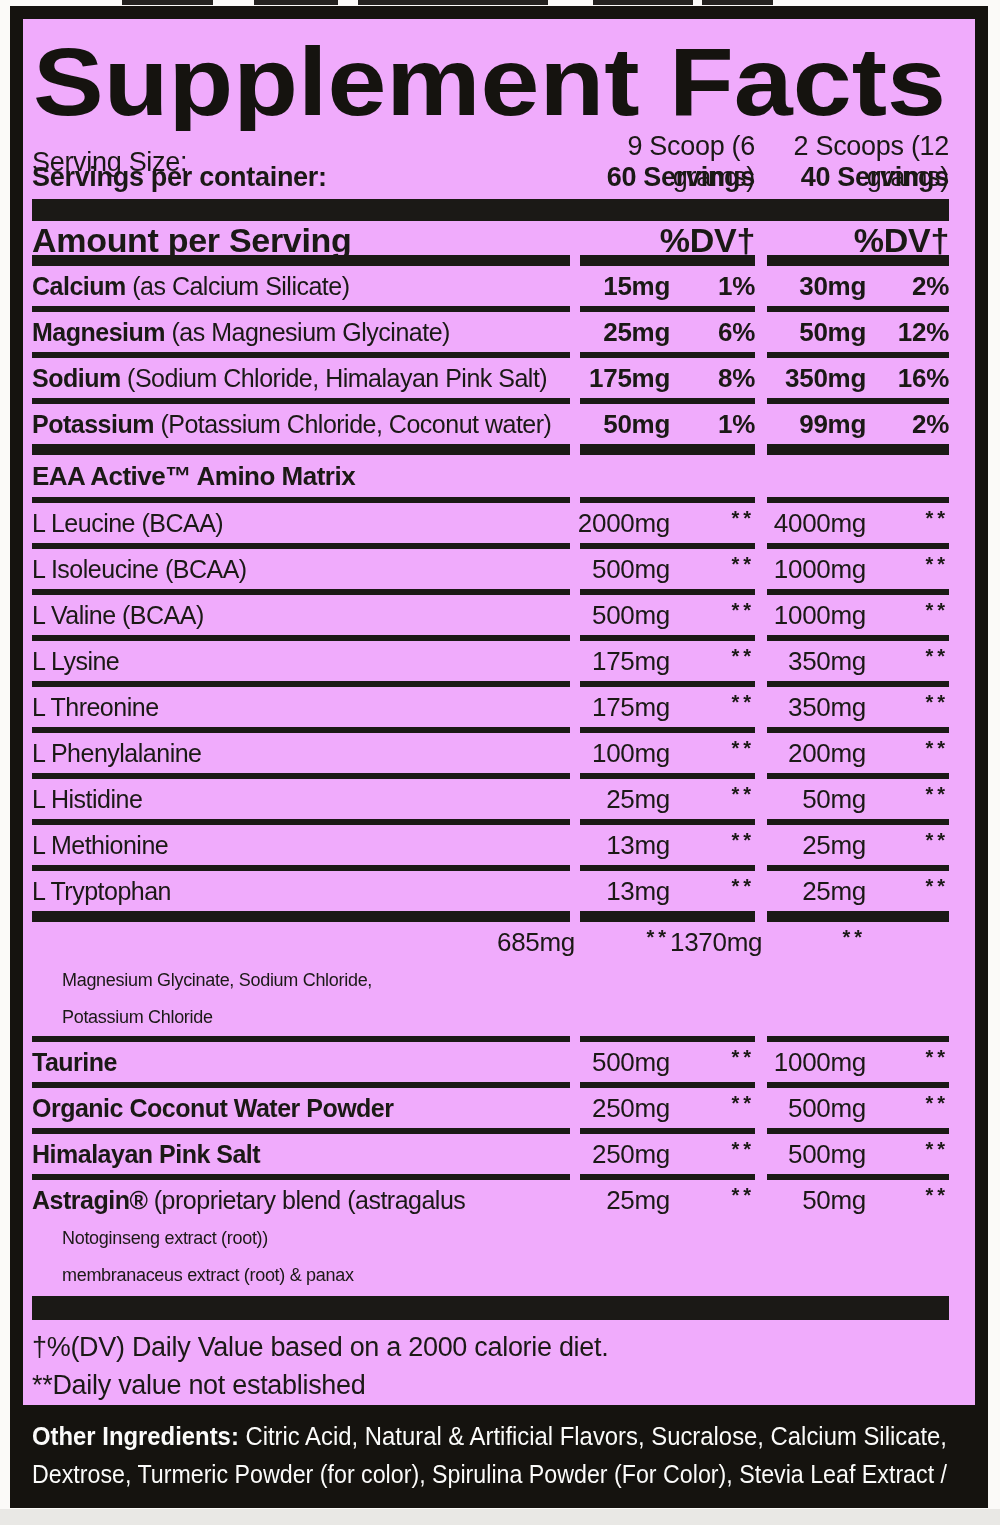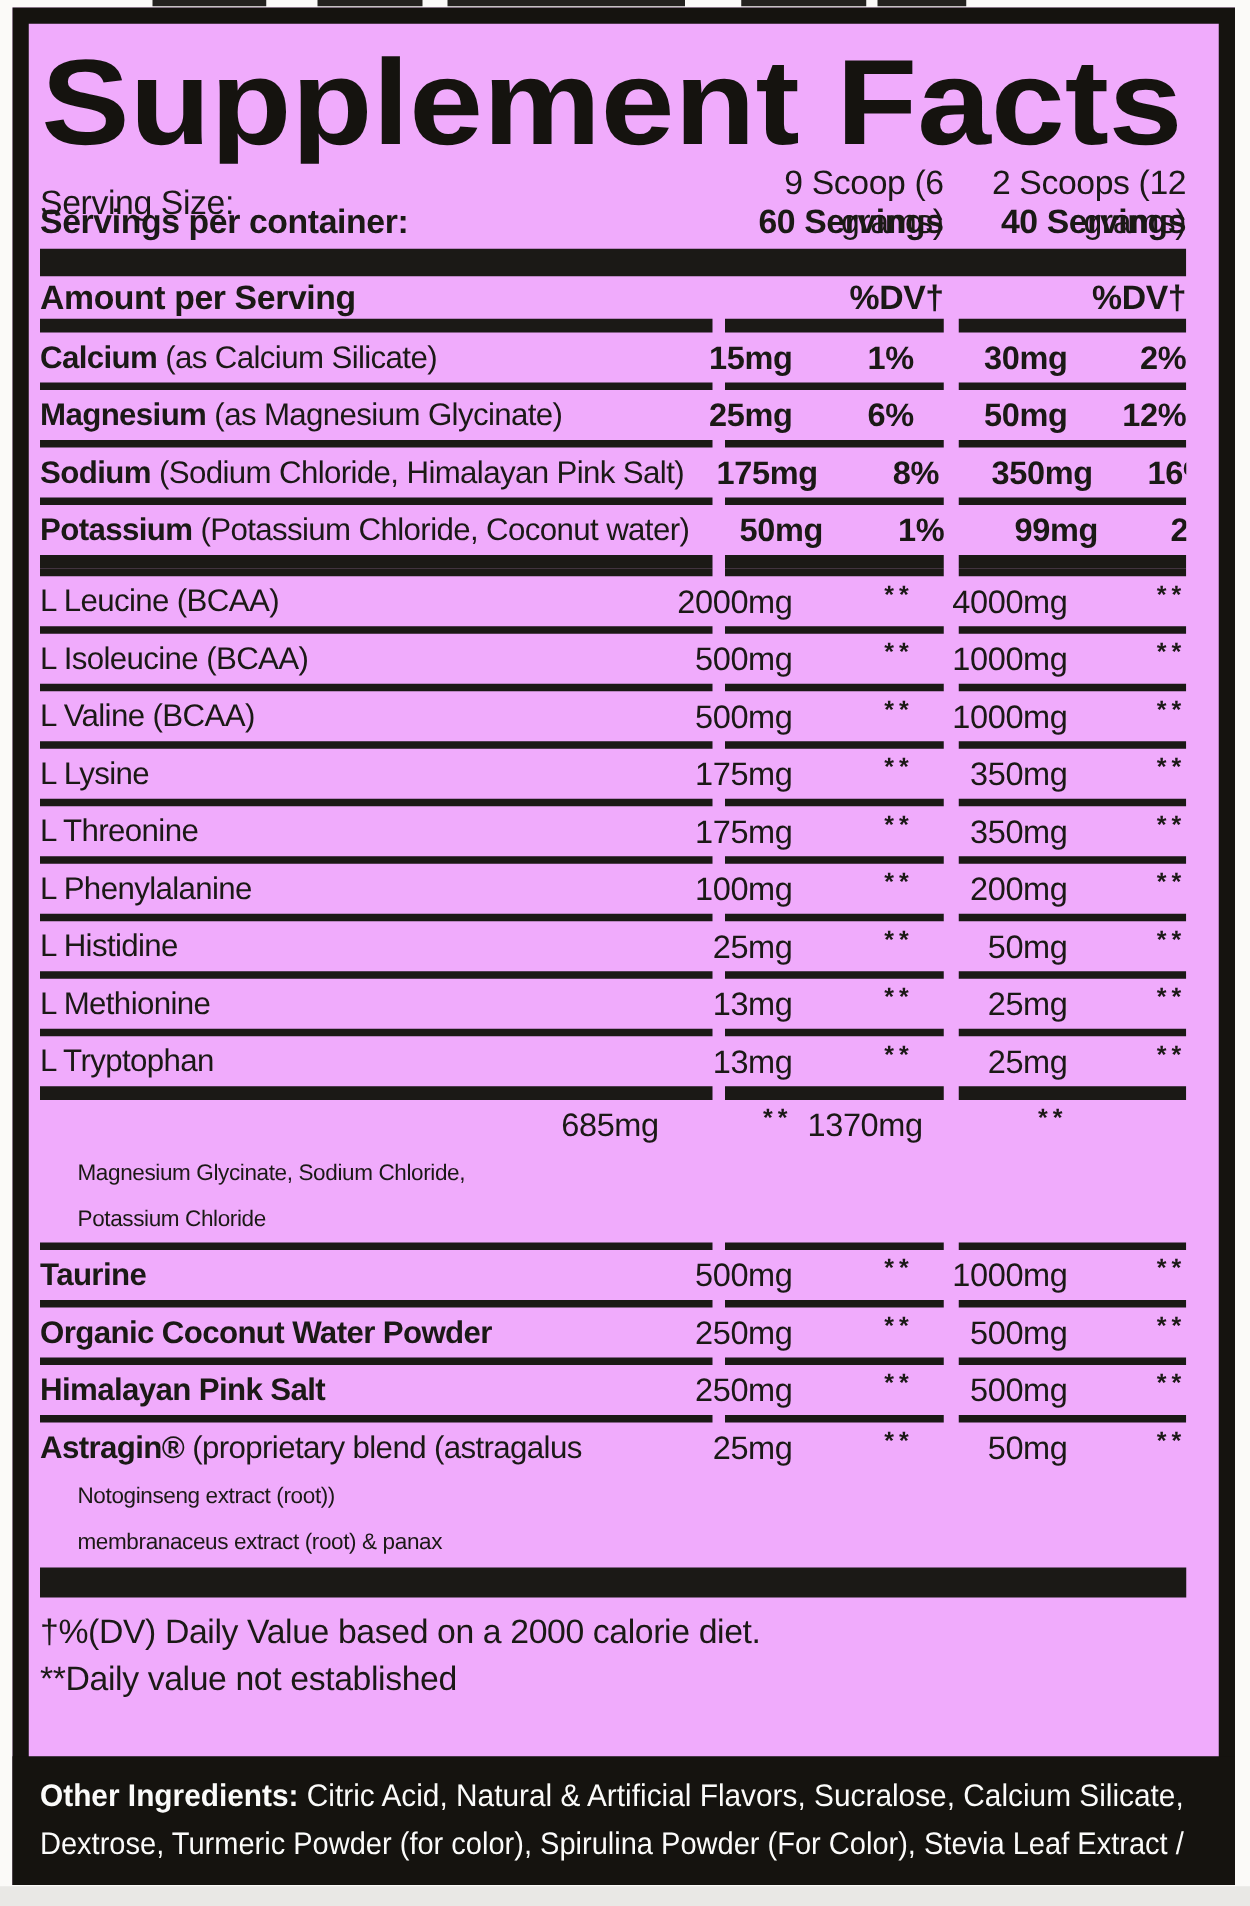--- a/index.html
+++ b/index.html
@@ -26,31 +26,31 @@
   }
   .title-svg{display:block;margin-top:12px;height:100px;width:917px;}
   .title-svg text{font-family:"Liberation Sans","DejaVu Sans",sans-serif;font-weight:bold;fill:#15130f;font-size:97px;}
 
   .srow{display:grid;grid-template-columns:1fr 210px 194px;align-items:center;height:31px;font-size:27px;letter-spacing:-0.3px;}
   .srow .v{text-align:right;}
   .srow.bold, .srow .bold{font-weight:bold;}
 
   .bar-full{height:22px;background:#1b1916;margin-top:6px;}
 
-  .aps{display:grid;grid-template-columns:1fr 210px 194px;align-items:center;height:34px;font-size:27px;font-weight:bold;letter-spacing:-0.3px;}
+  .aps{display:grid;grid-template-columns:1fr 210px 194px;align-items:center;height:34px;font-size:34px;font-weight:bold;letter-spacing:-0.3px;}
   .aps .v{text-align:right;}
 
   .sep3{display:flex;align-items:center;}
   .sep3 i{display:block;height:6px;background:#1b1916;}
   .sep3 i:nth-child(1){width:538px;}
   .sep3 i:nth-child(2){width:175px;margin-left:10px;}
   .sep3 i:nth-child(3){width:182px;margin-left:12px;}
   .sep3.thick i{height:11px;}
 
-  .row{display:grid;grid-template-columns:1fr 95px 85px 111px 83px;align-items:center;height:40px;gap:12px;}
+  .row{display:grid;grid-template-columns:1fr 95px 85px 111px 83px;align-items:center;height:40px;}
   .row.section{height:42px;}
   .cell{font-size:26px;text-align:right;letter-spacing:-0.3px;white-space:nowrap;}
   .cell.name{text-align:left;font-size:25px;letter-spacing:-0.5px;overflow:visible;}
   .row.section .cell.name{font-size:26px;font-weight:bold;}
   .b{font-weight:bold;}
   .row.em .cell.v{font-weight:bold;}
   .cell.stars, .stars{font-size:20px;letter-spacing:4px;font-weight:bold;position:relative;top:-5px;}
   .subline{height:37px;display:flex;align-items:center;padding-left:30px;font-size:18px;letter-spacing:-0.3px;}
 
   .bar-heavy{height:24px;background:#1b1916;margin-top:2px;width:930px;margin-left:-7px;}
@@ -154,20 +154,23 @@
           <div class="cell v">50mg</div>
           <div class="cell v">1%</div>
           <div class="cell v">99mg</div>
           <div class="cell v">2%</div>
         </div>
         <div class="sep3 thick">
           <i></i>
           <i></i>
           <i></i>
         </div>
+        <div class="row section">
+          <div class="cell name" style="grid-column: 1 / -1;"><span class="b">EAA Active™ Amino Matrix</span></div>
+        </div>
         <div class="sep3">
           <i></i>
           <i></i>
           <i></i>
         </div>
         <div class="row">
           <div class="cell name"><span>L Leucine (BCAA)</span></div>
           <div class="cell v">2000mg</div>
           <div class="cell v stars">**</div>
           <div class="cell v">4000mg</div>

